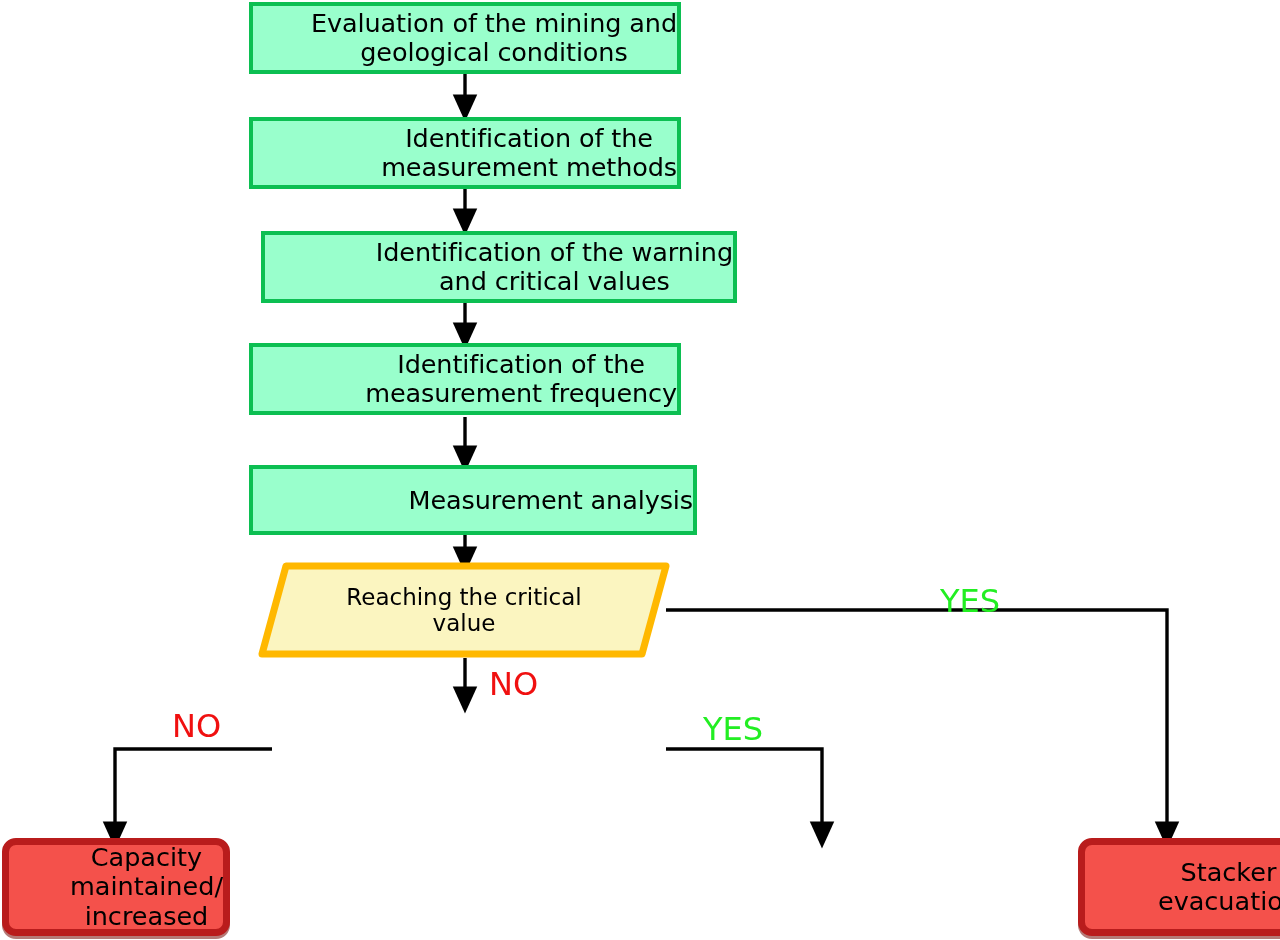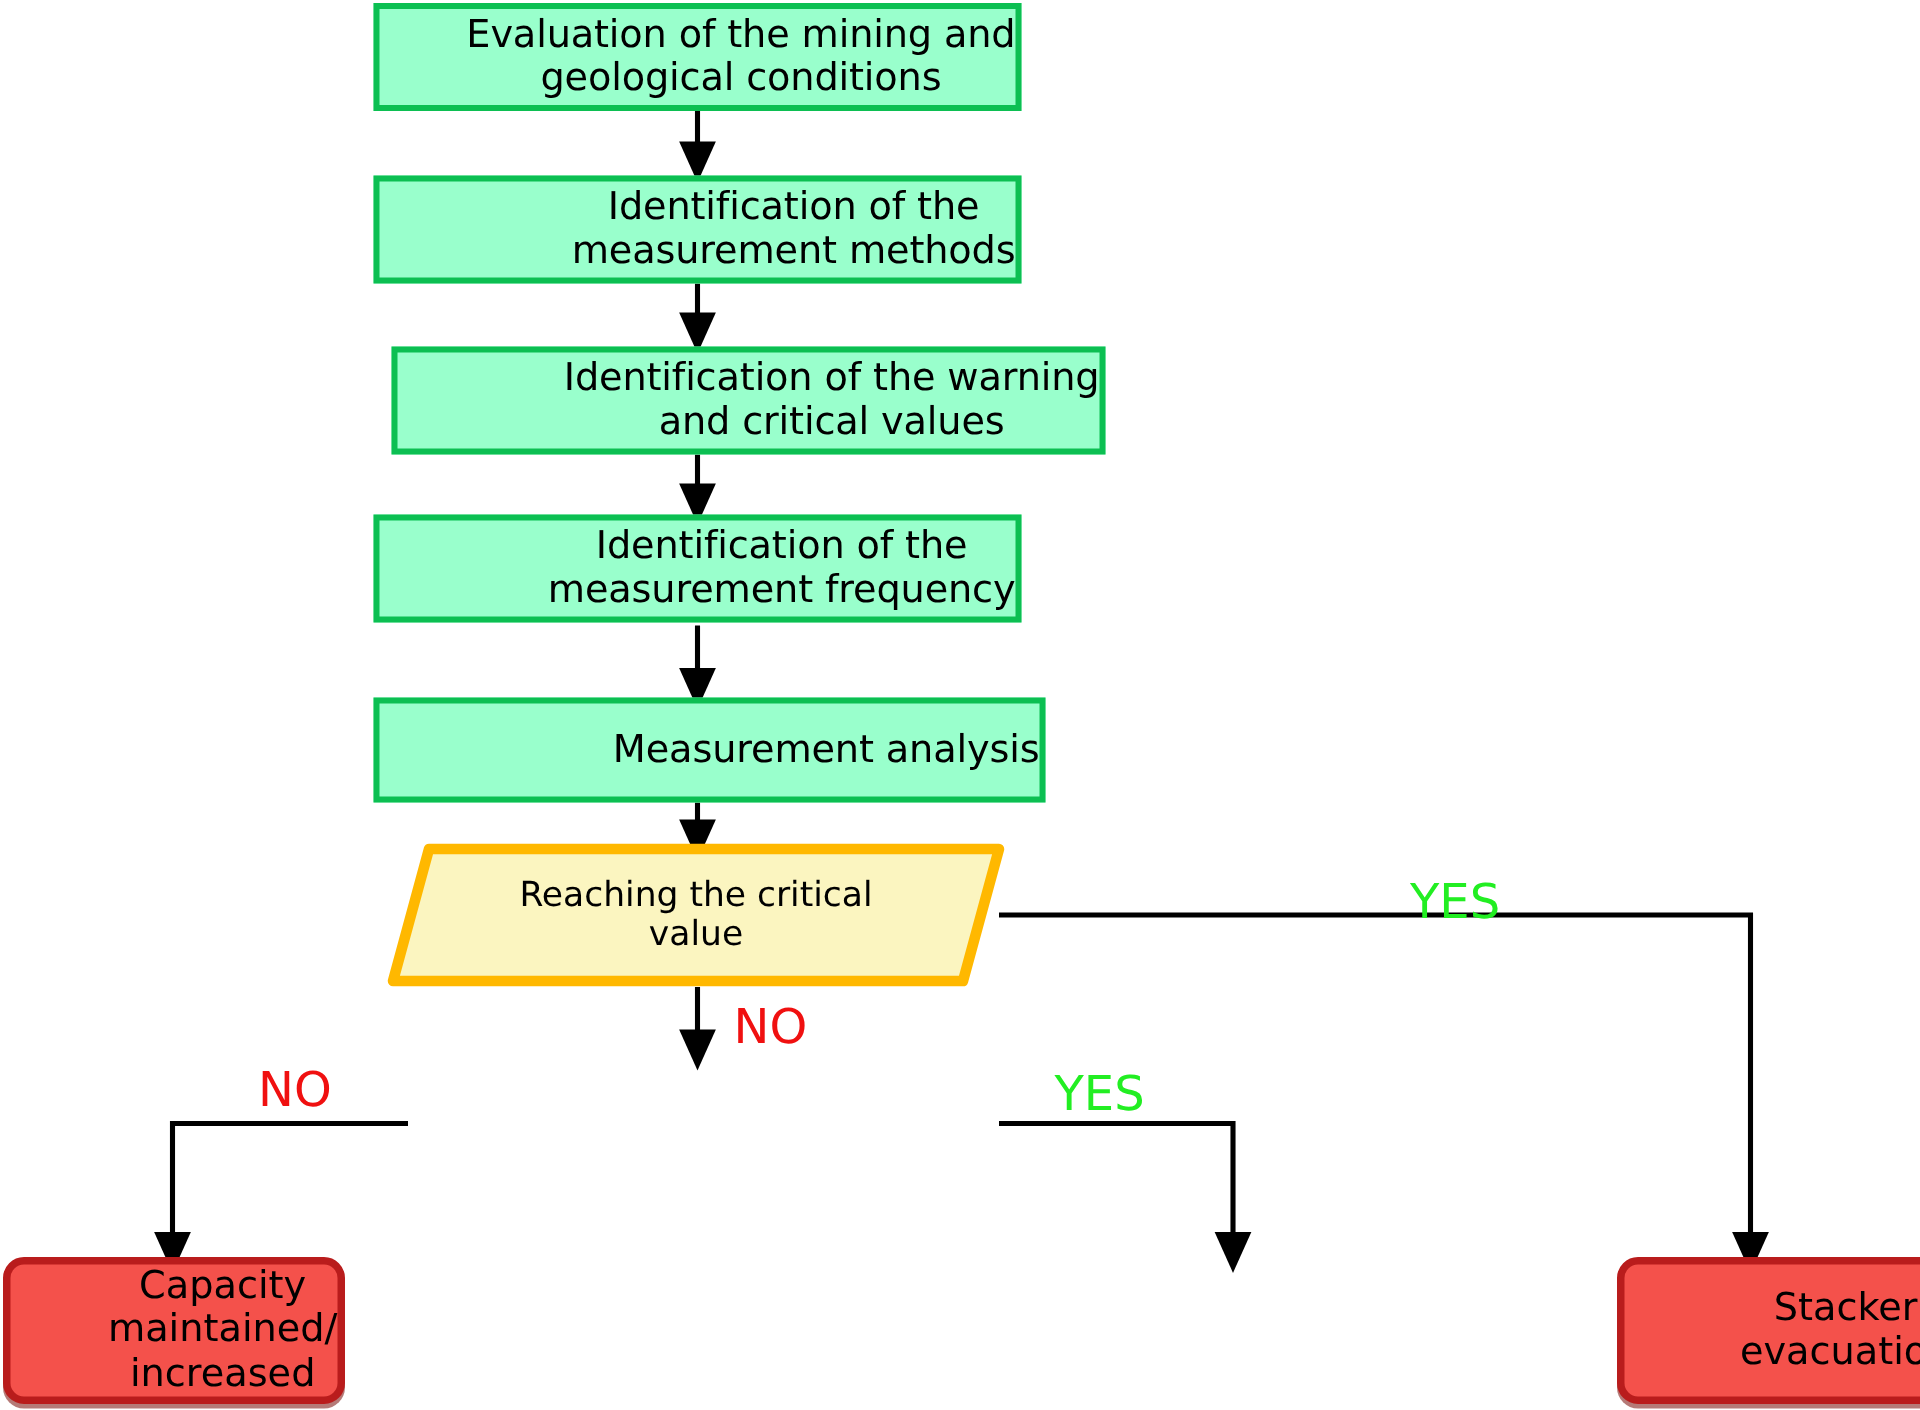--- a/index.html
+++ b/index.html
@@ -64,21 +64,21 @@
     align-items: center;
     justify-content: center;
     text-align: center;
     font-size: 23px;
     color: #000000;
     white-space: pre-line;
     line-height: 1.14;
   }
   .node-terminal {
     background: #F4514B;
-    border: 5px solid #b91c1c;
+    border: 7px solid #b91c1c;
     border-radius: 14px;
     font-size: 25.5px;
     line-height: 1.14;
     box-shadow: 0 3px 0 rgba(120,12,8,0.55);
   }
   .edge-label {
     position: absolute;
     font-size: 32px;
     font-family: "DejaVu Sans", sans-serif;
     white-space: nowrap;

